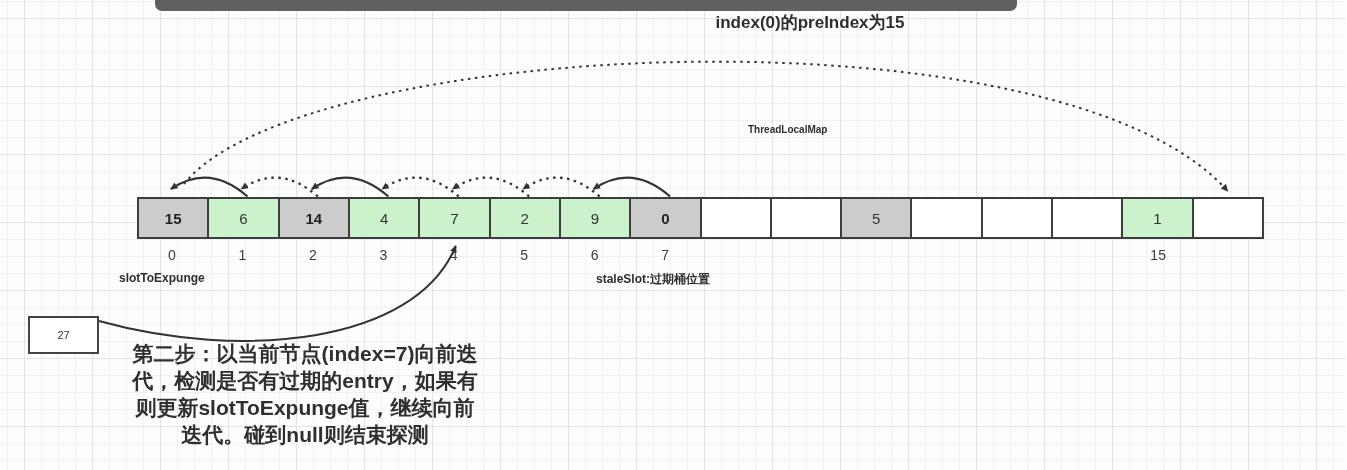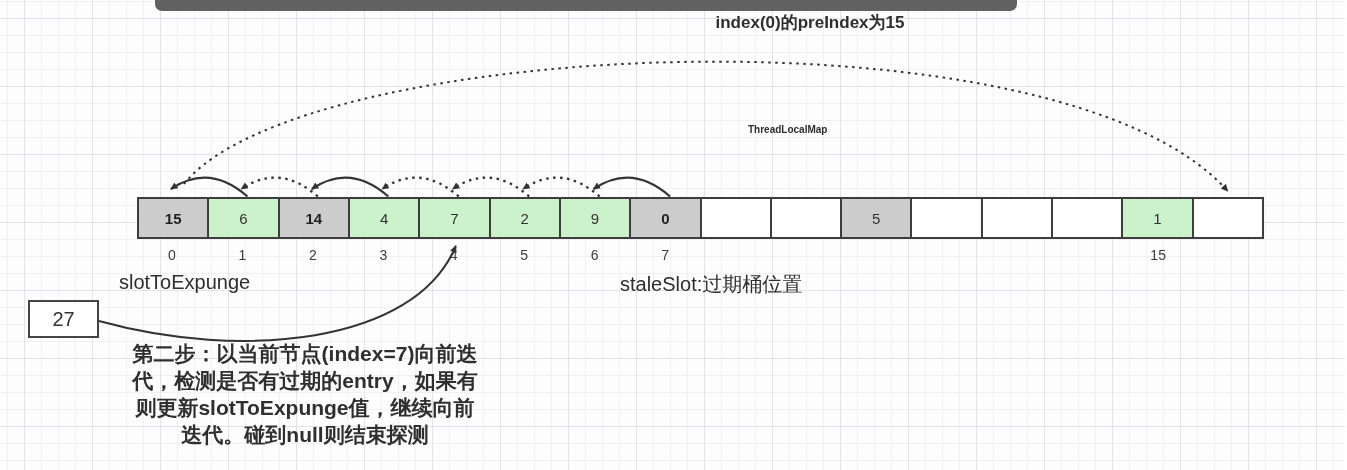--- a/index.html
+++ b/index.html
@@ -42,29 +42,29 @@
   .cell:last-child{border-right:none;}
   .cell.stale{background:#cccccc;}
   .cell.valid{background:#ccf2cc;}
   .cell.empty{background:#ffffff;}
   .cell.bold{font-weight:bold;color:#222;}
   .idx{
     position:absolute;top:247px;width:70px;text-align:center;
     font-size:14px;color:#3c3c3c;
   }
   .ptr-label{
-    position:absolute;font-size:20px;font-weight:normal;color:#2e2e2e;
+    position:absolute;font-size:12px;font-weight:bold;color:#2e2e2e;
   }
   .ptr-slot{left:119px;top:271px;}
-  .ptr-stale{left:620px;top:271px;}
+  .ptr-stale{left:596px;top:271px;}
   .ref-box{
-    position:absolute;left:28px;top:300px;width:71px;height:38px;
+    position:absolute;left:28px;top:316px;width:71px;height:38px;
     box-sizing:border-box;border:2px solid #444;background:#fff;
     display:flex;align-items:center;justify-content:center;
-    font-size:20px;color:#333;
+    font-size:11px;color:#333;
   }
   .note{
     position:absolute;left:105px;top:340px;width:400px;
     text-align:center;font-size:21px;font-weight:bold;color:#2f2f2f;
     line-height:27px;white-space:pre-line;
   }
   svg.overlay{position:absolute;left:0;top:0;pointer-events:none;}
 </style>
 </head>
 <body>

